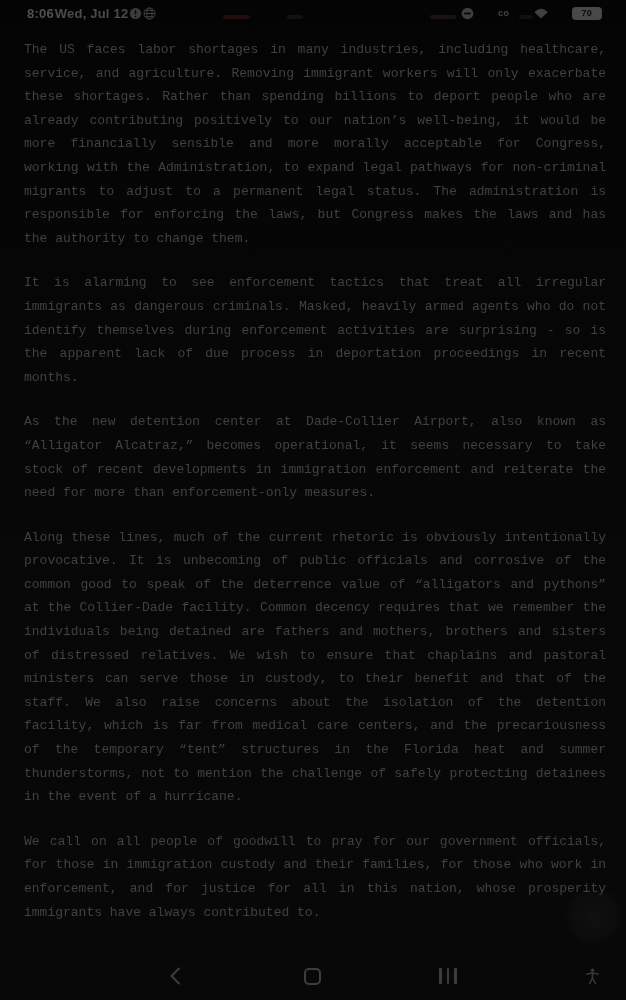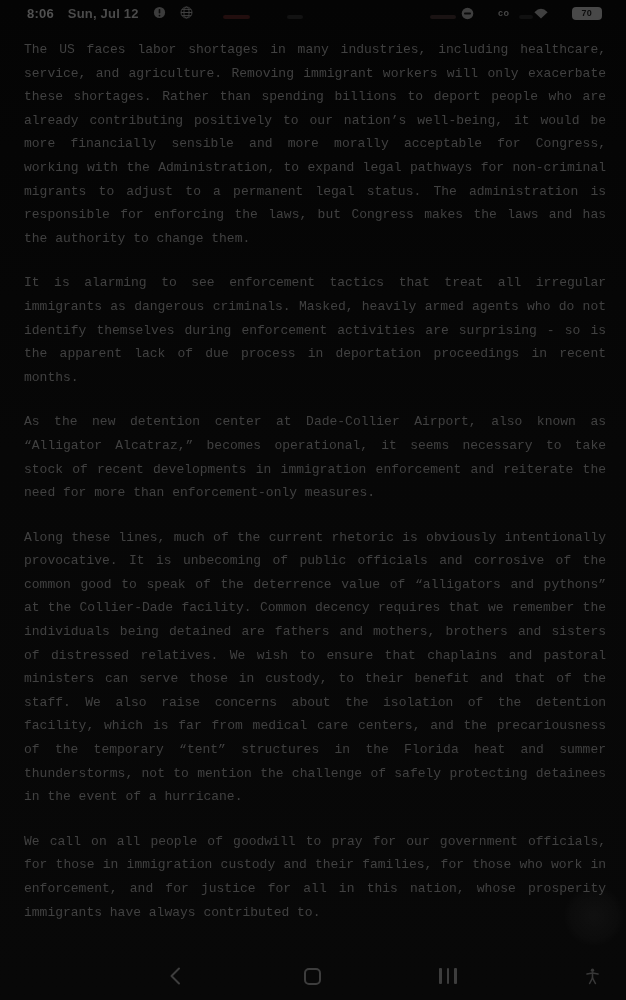--- a/index.html
+++ b/index.html
@@ -18,21 +18,21 @@
 
   
   .status-bar {
     position: absolute; top: 0; left: 0; right: 0; height: 23px;
     display: flex; align-items: center;
     padding: 3px 24px 0 27px;
     color: #4e4e4e;
     font-size: 13px; font-weight: 700;
     letter-spacing: 0.2px;
   }
-  .sb-left { display: flex; align-items: flex-start; gap: 14px; }
+  .sb-left { display: flex; align-items: center; gap: 1px; }
   .sb-time { color: #515151; }
   .sb-date { color: #4b4b4b; }
   .sb-right { margin-left: auto; display: flex; align-items: center; gap: 24px; }
   .sb-icon { display: inline-flex; align-items: center; justify-content: center; }
   .sb-icon svg { display: block; }
   .data-glyph {
     font-size: 9px; font-weight: 700; color: #474747;
     letter-spacing: 0.5px; line-height: 1;
   }
   .battery {
@@ -90,21 +90,21 @@
   .recents-bars span { width: 2.5px; height: 16px; background: #3d3d3d; border-radius: 1px; display: block; }
 </style>
 </head>
 <body>
 
 <div class="screen">
 
   <header class="status-bar">
     <div class="sb-left">
       <span class="sb-time">8:06</span>
-      <span class="sb-date">Sun, Jul 12</span>
+      <span class="sb-date">Wed, Jul 12</span>
       <span class="sb-icon">
         <svg width="13" height="13" viewBox="0 0 13 13">
             <circle cx="6.5" cy="6.5" r="5.6" fill="#3c3c3c"></circle>
             <rect x="5.7" y="3" width="1.6" height="4.6" rx="0.8" fill="#0a0a0a"></rect>
             <circle cx="6.5" cy="9.6" r="0.9" fill="#0a0a0a"></circle>
           </svg>
       </span>
       <span class="sb-icon">
         <svg width="13" height="13" viewBox="0 0 13 13" fill="none" stroke="#3f3f3f" stroke-width="1">
             <circle cx="6.5" cy="6.5" r="5.5"></circle>

